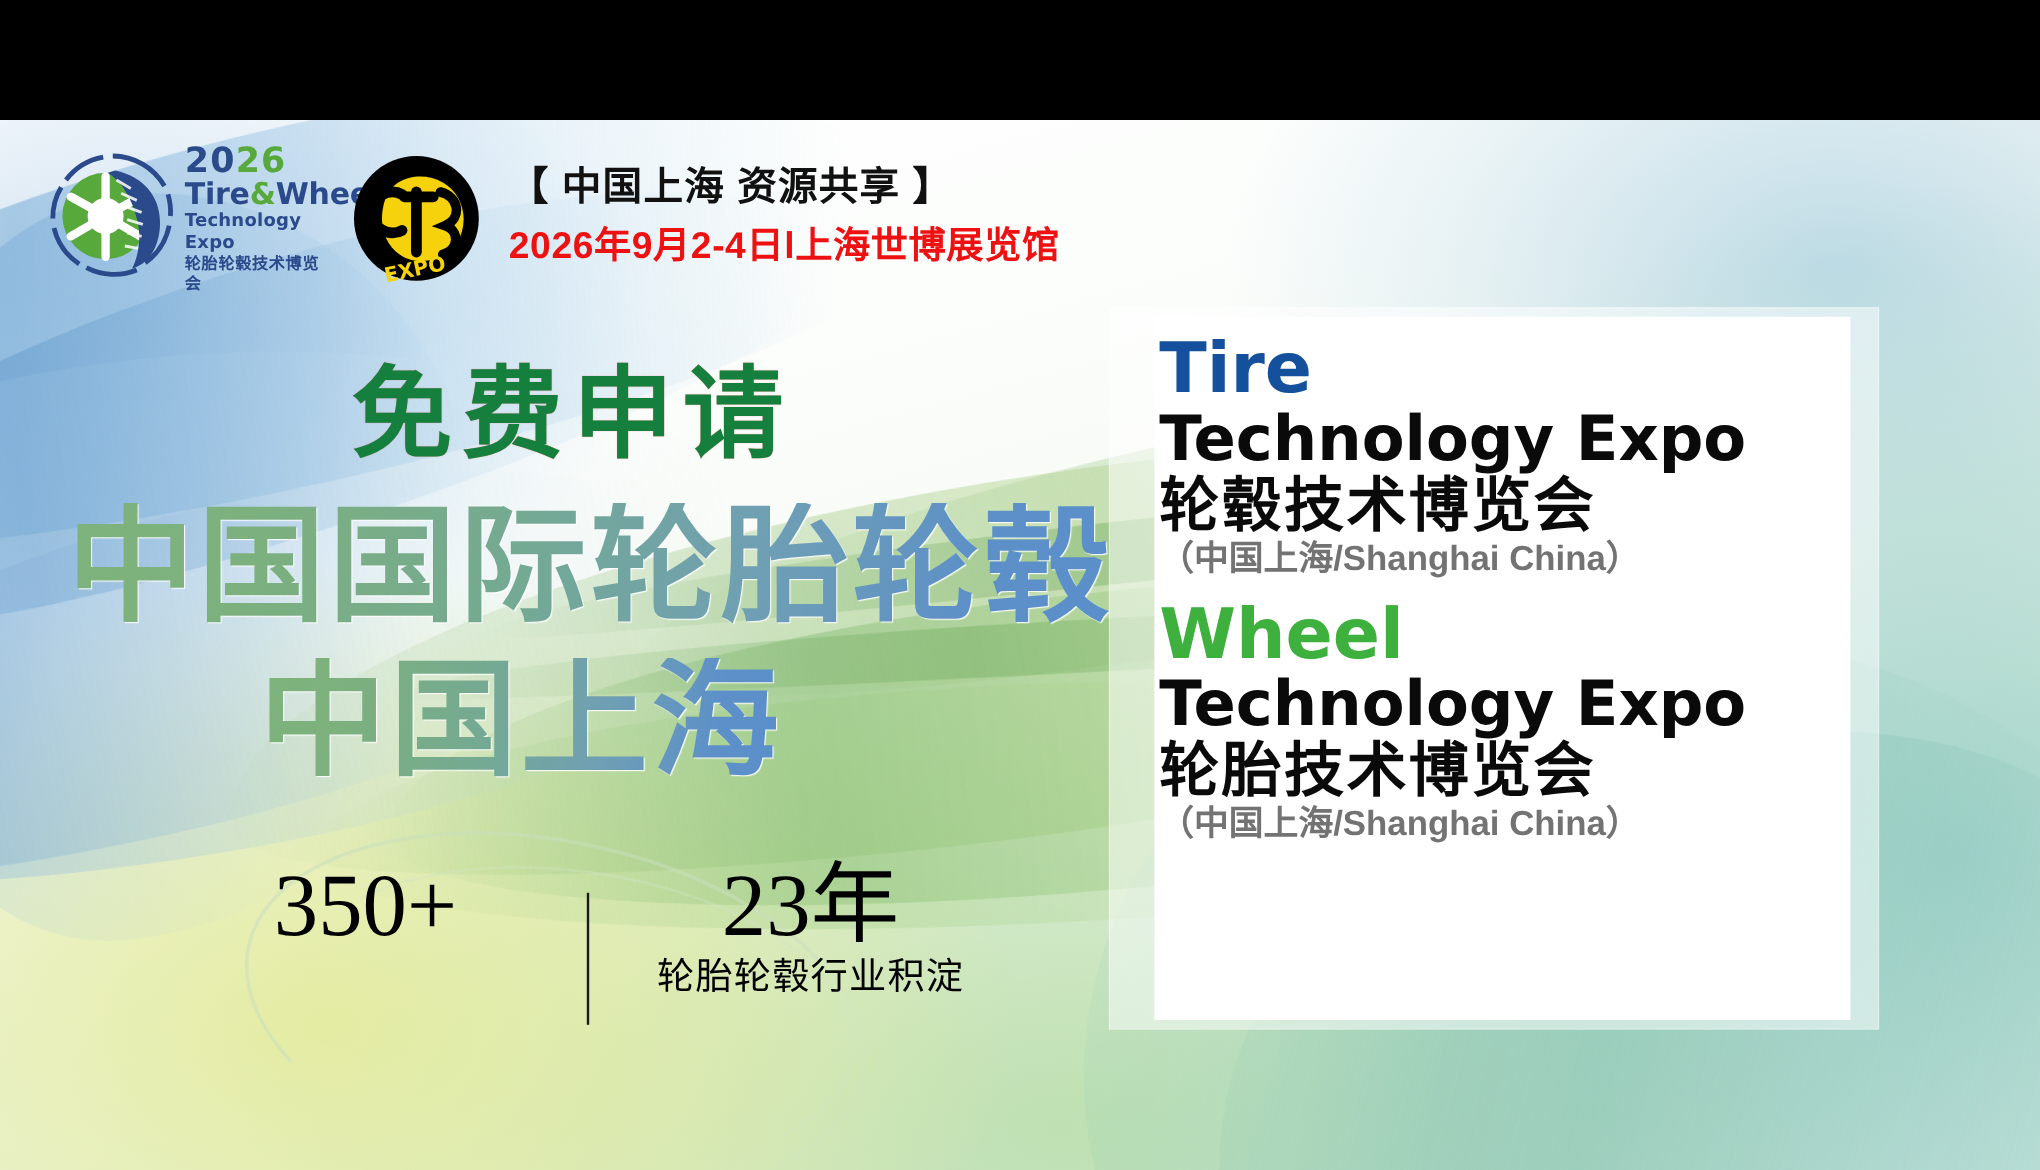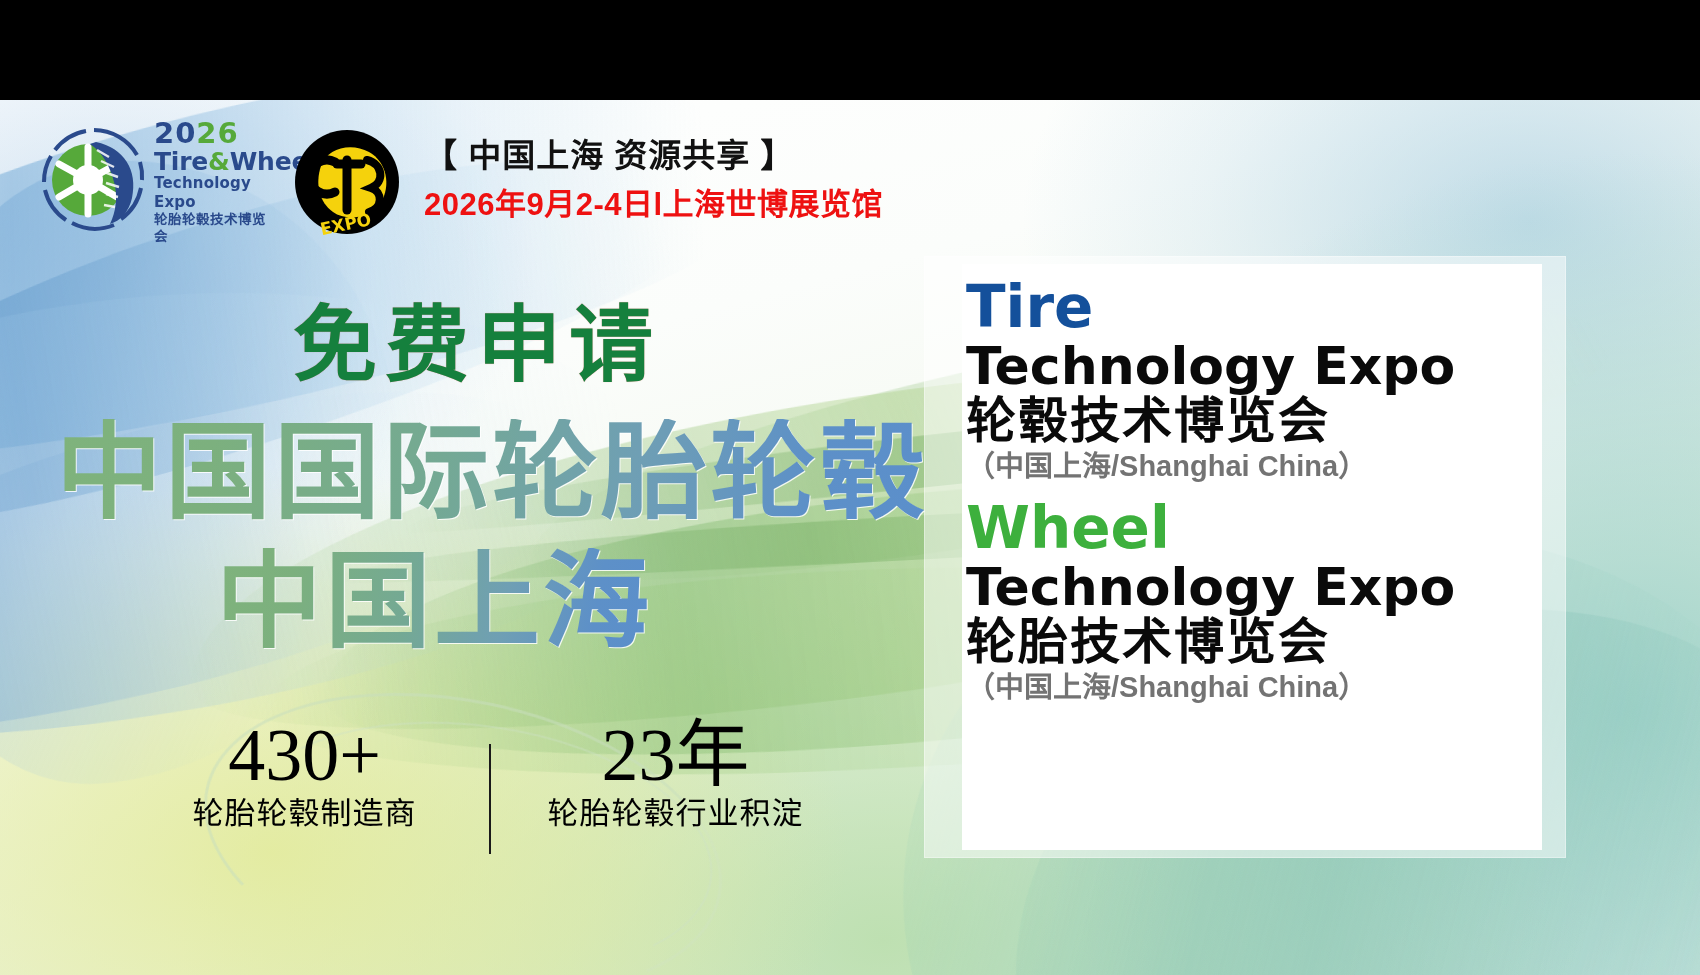--- a/index.html
+++ b/index.html
@@ -502,22 +502,21 @@
     <div class="hdr-line1">【 中国上海 资源共享 】</div>
     <div class="hdr-line2">2026年9月2-4日l上海世博展览馆</div>
   </div>
 
   <div class="hero-free">免费申请</div>
   <div class="hero-title-1">中国国际轮胎轮毂</div>
   <div class="hero-title-2">中国上海</div>
 
   <div class="stats">
     <div class="stat">
-      <div class="stat-num">430+</div>
-      <div class="stat-label">轮胎轮毂制造商</div>
+      <div class="stat-num">350+</div>
     </div>
     <div class="stat-div"></div>
     <div class="stat">
       <div class="stat-num">23年</div>
       <div class="stat-label">轮胎轮毂行业积淀</div>
     </div>
   </div>
 
   <div class="panel-outer"></div>
   <div class="panel"></div>

